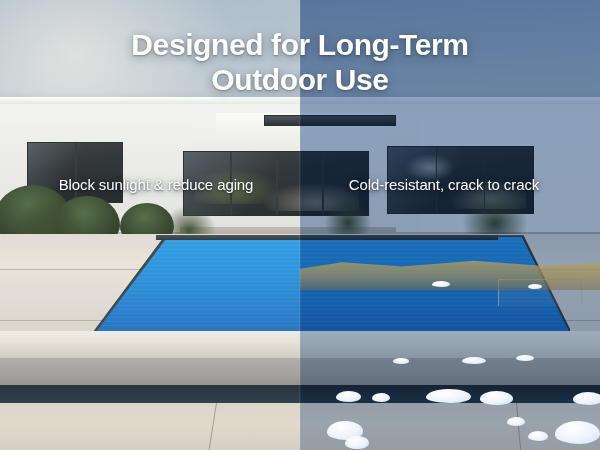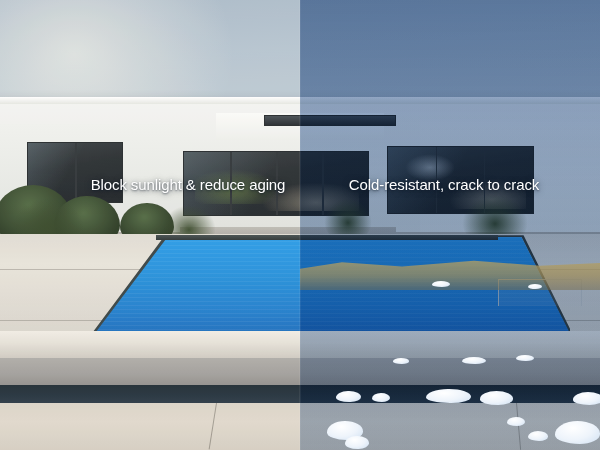--- a/index.html
+++ b/index.html
@@ -282,21 +282,21 @@
     font-weight:700;
     letter-spacing:.1px;
     padding:7px 24px 8px;
     border-radius:9px;
     box-shadow:0 3px 9px rgba(120,30,10,.30);
     cursor:pointer;
   }
 
   .caption-row{
     position:absolute; left:0; right:0; top:176px;
-    display:flex; justify-content:flex-end;
+    display:flex; justify-content:space-between;
     padding:0 28px;
   }
   .caption{
     color:#ffffff;
     font-size:15px;
     font-weight:400;
     letter-spacing:-.1px;
     text-shadow:0 1px 6px rgba(16,26,40,.62), 0 1px 2px rgba(16,26,40,.5);
     white-space:nowrap;
   }
@@ -399,20 +399,24 @@
     <div class="snow fg2"></div>
     <div class="snow fg3"></div>
     <div class="snow fg4"></div>
     <div class="snow fg5"></div>
 
     <div class="seam"></div>
   </div>
 
   <div class="content">
 
+    <div class="headline">
+      <span>Designed for Long-Term</span><br>
+      <span>Outdoor Use</span>
+    </div>
 
     <div class="badge-row">
     </div>
 
     <div class="caption-row">
       <div class="col">
         <span class="caption">Block sunlight &amp; reduce aging</span>
       </div>
       <div class="col">
         <span class="caption">Cold-resistant, crack to crack</span>

